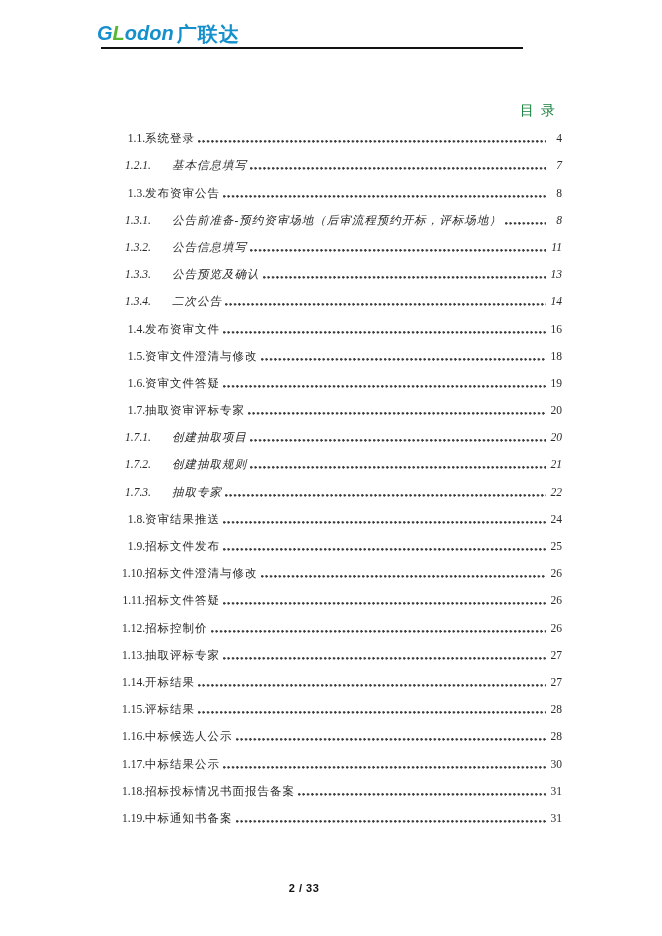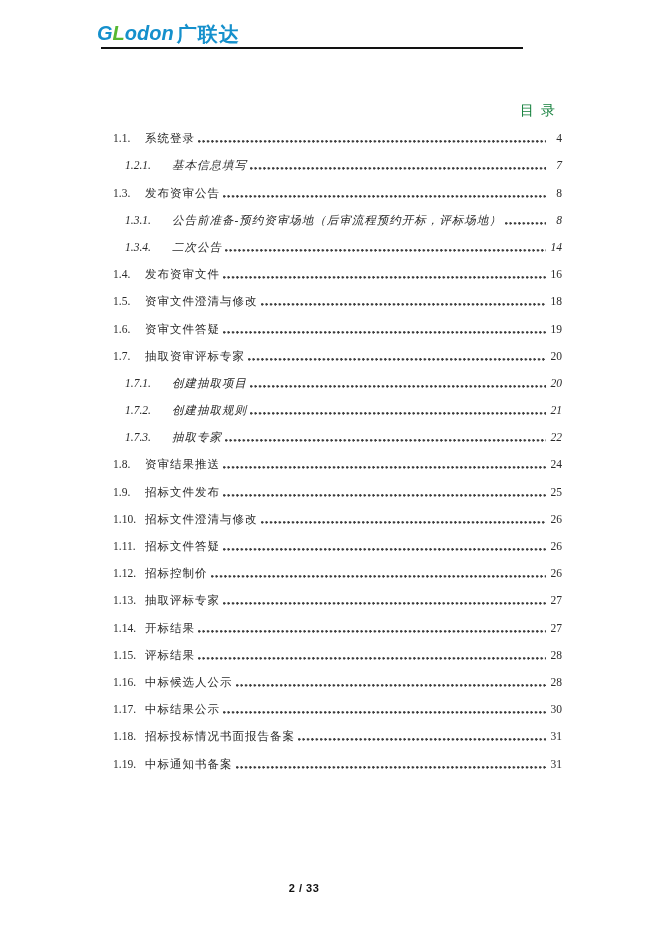--- a/index.html
+++ b/index.html
@@ -38,21 +38,21 @@
     margin:0;height:14px;line-height:14px;
     font-size:14px;font-weight:normal;color:#15803d;
     text-align:right;letter-spacing:7px;text-indent:7px;
   }
   .toc-list{margin:0;padding:0;}
   .toc-row{
     display:flex;align-items:flex-end;height:27.2px;
     font-size:11.5px;color:#2b2b2b;line-height:14px;cursor:pointer;
   }
   .toc-row.l1{padding-left:13px;}
-  .toc-row.l1 .toc-num{width:32px;}
+  .toc-row.l1 .toc-num{width:32px;text-align:right;}
   .toc-row.l2{padding-left:25px;font-style:italic;}
   .toc-row.l2 .toc-num{width:47px;}
   .toc-num{flex:none;}
   .toc-label{flex:none;letter-spacing:1px;white-space:nowrap;}
   .toc-leader{
     flex:1 1 auto;height:3px;margin:0 2px 2px 3px;min-width:8px;
     background-image:radial-gradient(circle at 1.2px 1.4px,#3c3c3c 1px,transparent 1.45px);
     background-size:4.4px 3px;background-repeat:repeat-x;background-position:left bottom;
   }
   .toc-page{flex:none;min-width:14px;text-align:right;}
@@ -99,20 +99,32 @@
     <span class="toc-leader"></span>
     <span class="toc-page">8</span>
   </div>
         <div class="toc-row l2">
     <span class="toc-num">1.3.1.</span>
     <span class="toc-label">公告前准备-预约资审场地（后审流程预约开标，评标场地）</span>
     <span class="toc-leader"></span>
     <span class="toc-page">8</span>
   </div>
         <div class="toc-row l2">
+    <span class="toc-num">1.3.2.</span>
+    <span class="toc-label">公告信息填写</span>
+    <span class="toc-leader"></span>
+    <span class="toc-page">11</span>
+  </div>
+        <div class="toc-row l2">
+    <span class="toc-num">1.3.3.</span>
+    <span class="toc-label">公告预览及确认</span>
+    <span class="toc-leader"></span>
+    <span class="toc-page">13</span>
+  </div>
+        <div class="toc-row l2">
     <span class="toc-num">1.3.4.</span>
     <span class="toc-label">二次公告</span>
     <span class="toc-leader"></span>
     <span class="toc-page">14</span>
   </div>
         <div class="toc-row l1">
     <span class="toc-num">1.4.</span>
     <span class="toc-label">发布资审文件</span>
     <span class="toc-leader"></span>
     <span class="toc-page">16</span>

